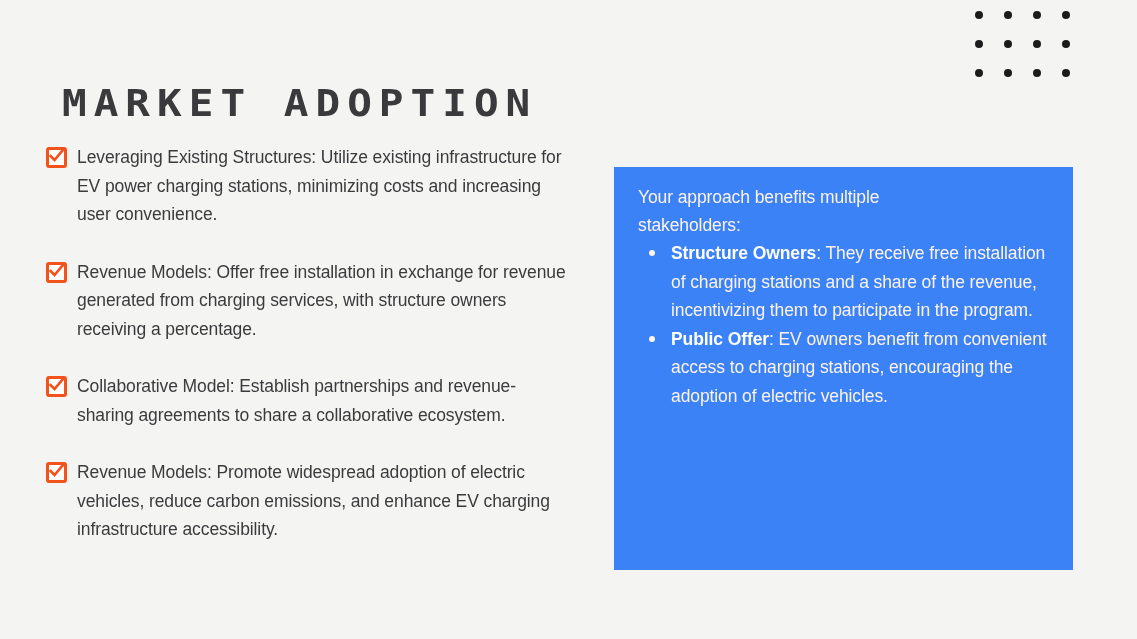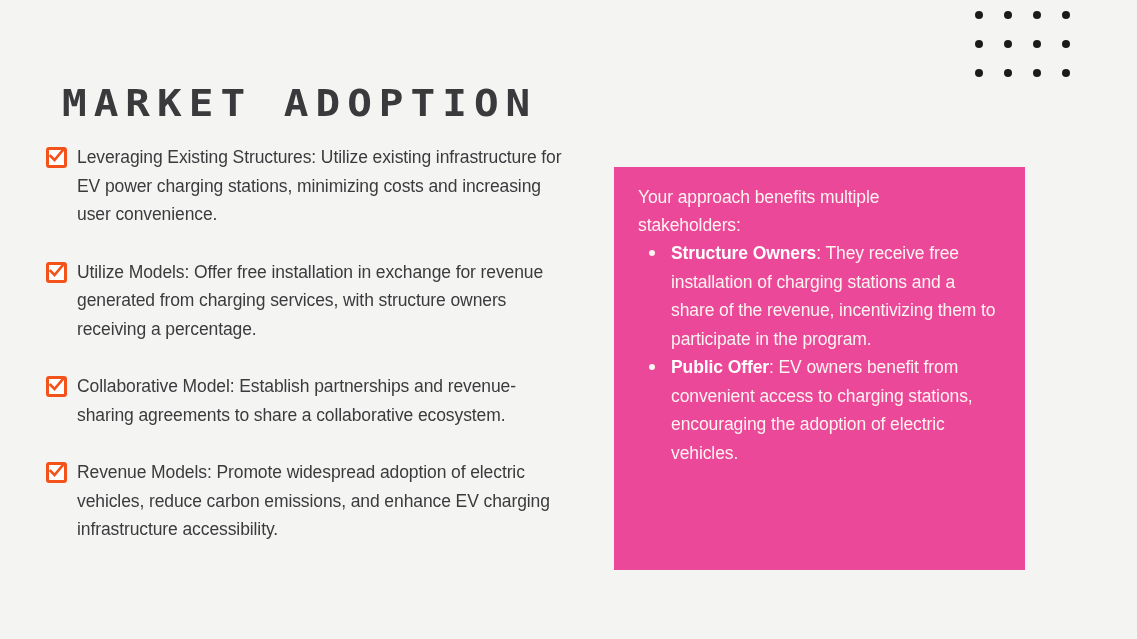--- a/index.html
+++ b/index.html
@@ -86,23 +86,23 @@
     line-height: 28.5px;
     color: #3b3b3d;
     letter-spacing: -0.1px;
   }
 
   
   #benefits-panel {
     position: absolute;
     left: 614px;
     top: 167px;
-    width: 411px;
+    width: 459px;
     height: 403px;
-    background: #ec4899;
+    background: #3b82f6;
     box-sizing: border-box;
     padding: 16px 22px 26px 24px;
     overflow: hidden;
   }
   #panel-intro {
     color: #fdf3ef;
     font-size: 17.5px;
     line-height: 28px;
     max-width: 310px;
     letter-spacing: -0.1px;
@@ -164,21 +164,21 @@
     </span>
     <span class="check-text">Leveraging Existing Structures: Utilize existing infrastructure for EV power charging stations, minimizing costs and increasing user convenience.</span>
   </div>
 
   <div class="check-item">
     <span class="checkbox-icon">
       <svg viewBox="0 0 15 15" xmlns="http://www.w3.org/2000/svg">
         <polyline points="1.5,7 5.5,11 13.5,1.5" fill="none" stroke="#f4521b" stroke-width="2.6" stroke-linecap="square"></polyline>
       </svg>
     </span>
-    <span class="check-text">Utilize Models: Offer free installation in exchange for revenue generated from charging services, with structure owners receiving a percentage.</span>
+    <span class="check-text">Revenue Models: Offer free installation in exchange for revenue generated from charging services, with structure owners receiving a percentage.</span>
   </div>
 
   <div class="check-item">
     <span class="checkbox-icon">
       <svg viewBox="0 0 15 15" xmlns="http://www.w3.org/2000/svg">
         <polyline points="1.5,7 5.5,11 13.5,1.5" fill="none" stroke="#f4521b" stroke-width="2.6" stroke-linecap="square"></polyline>
       </svg>
     </span>
     <span class="check-text">Collaborative Model: Establish partnerships and revenue-sharing agreements to share a collaborative ecosystem.</span>
   </div>

